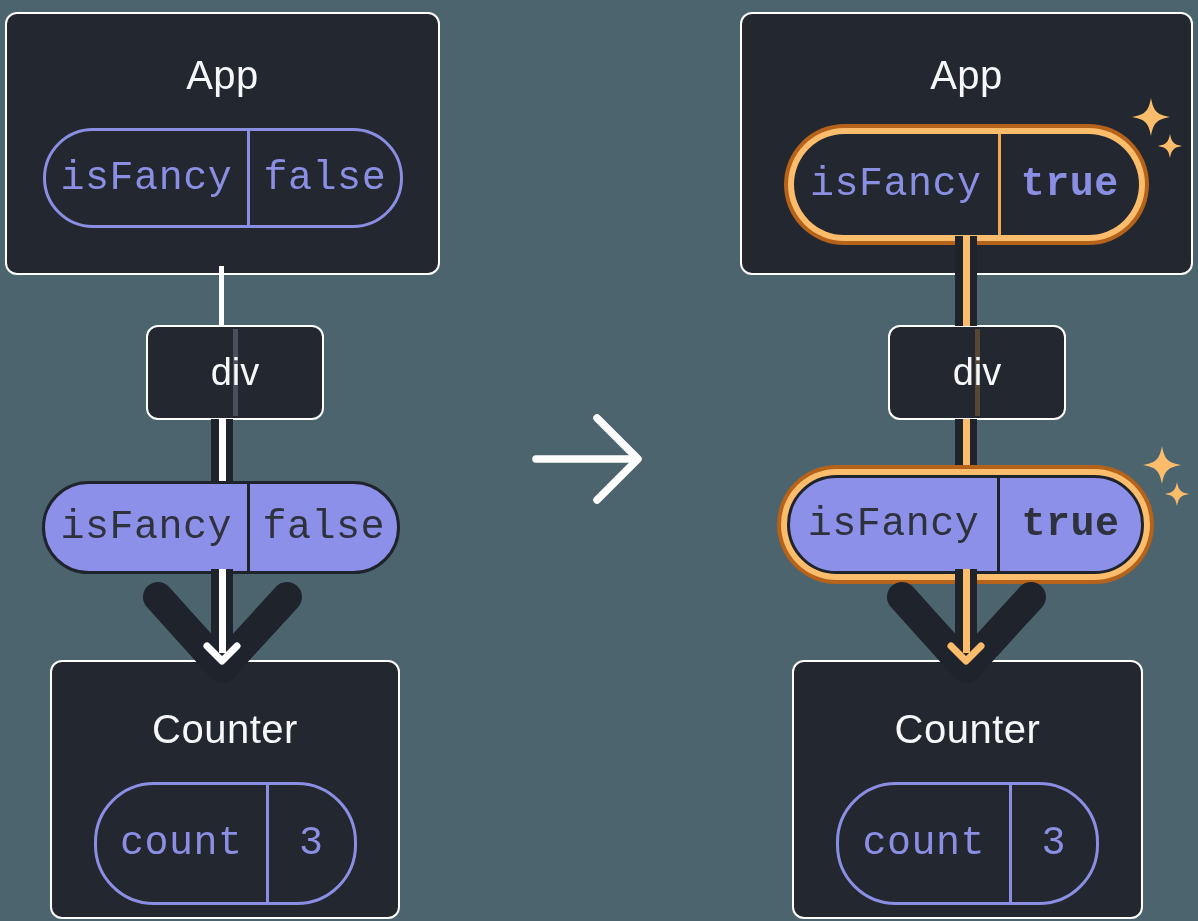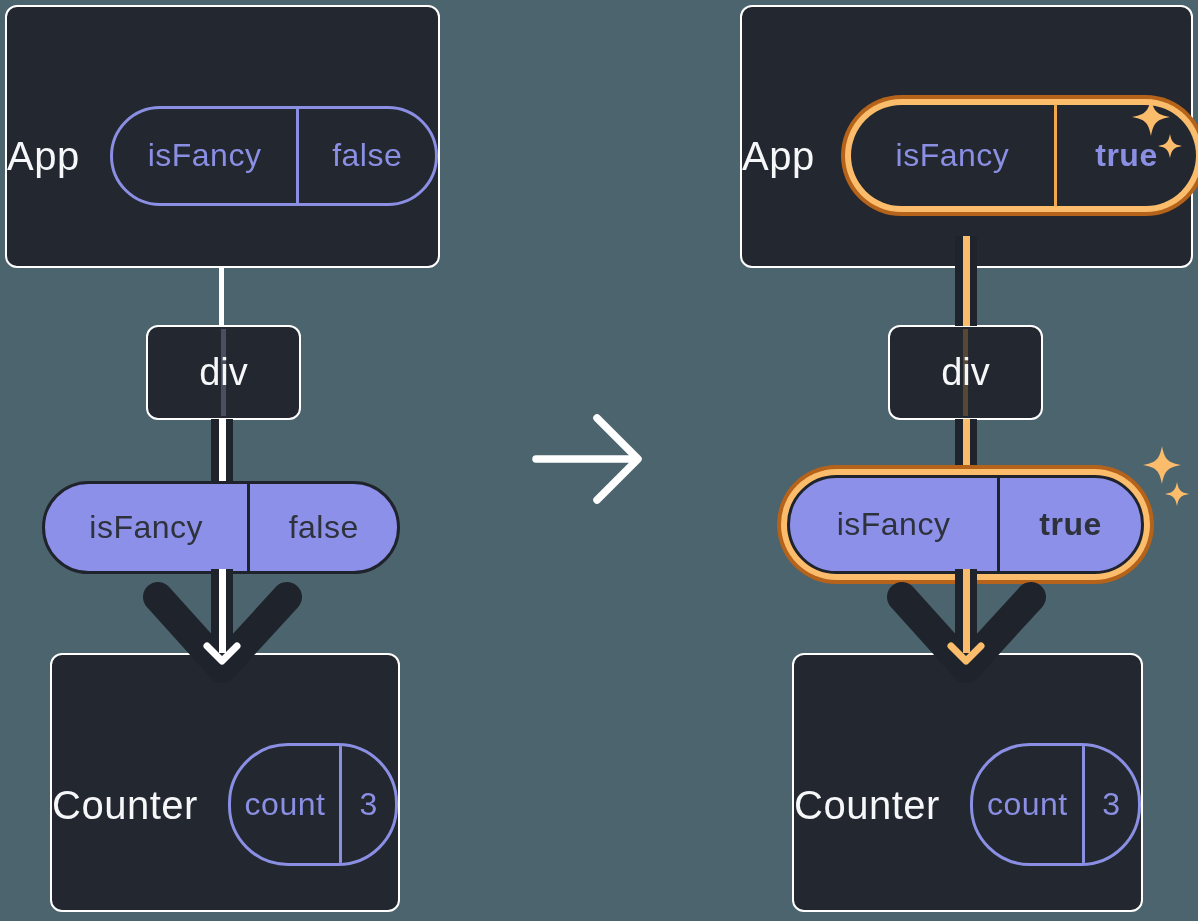--- a/index.html
+++ b/index.html
@@ -18,35 +18,36 @@
     --div-line-after:#584733;
   }
   *{box-sizing:border-box;margin:0;padding:0}
   html,body{width:1198px;height:921px;overflow:hidden}
   body{font-family:"Liberation Sans","DejaVu Sans",sans-serif;background:var(--background)}
   #stage{position:relative;width:1198px;height:921px;background:var(--background)}
 
   .card{
     position:absolute;background:var(--card);
     border:2.5px solid var(--white);border-radius:12px;
-    display:flex;flex-direction:row;align-items:center;
+    display:flex;flex-direction:column;align-items:center;
     z-index:1;
+    margin-top:7px;
   }
   .card-title{
     color:var(--text-light);font-size:40px;font-weight:500;letter-spacing:.5px;
     line-height:1.15;
   }
 
   
   .pill{
     display:flex;align-items:stretch;border-radius:60px;overflow:hidden;
   }
   .pill .cell{
     display:flex;align-items:center;justify-content:center;
-    font-size:32px;letter-spacing:.5px;
+    font-size:40px;letter-spacing:.5px;font-family:Liberation Mono, monospace;
   }
   .pill .cell-key{flex:0 0 57%}
   .pill .cell-val{flex:1 1 auto}
 
   .pill.outlined{border:3px solid var(--purple);background:transparent}
   .pill.outlined .cell{color:var(--purple)}
   .pill.outlined .cell-val{border-left:3px solid var(--purple)}
 
   .pill.filled{border:3px solid var(--ink);background:var(--purple-fill)}
   .pill.filled .cell{color:var(--dark-text)}
@@ -66,21 +67,21 @@
   
   .link{position:absolute;z-index:2}
   .link-plain{background:var(--white)}
   .link-shaft{background:var(--ink);display:flex;justify-content:center}
   .link-shaft .core{width:7px;height:100%}
   .core-white{background:var(--white)}
   .core-orange{background:var(--orange)}
 
   
   .div-box{
-    position:absolute;width:155px;height:95px;background:var(--card);
+    position:absolute;width:178px;height:95px;background:var(--card);
     border:2.5px solid var(--white);border-radius:12px;
     display:flex;align-items:center;justify-content:center;z-index:1;
   }
   .div-box .pass-line{position:absolute;top:2px;bottom:2px;left:50%;width:5px;margin-left:-2.5px}
   .pass-before{background:var(--div-line-before)}
   .pass-after{background:var(--div-line-after)}
   .div-label{position:relative;color:var(--text-light);font-size:38px;font-weight:500;z-index:1}
 
   .arrow-svg{position:absolute;z-index:3}
   .sparkle{position:absolute;z-index:4}

